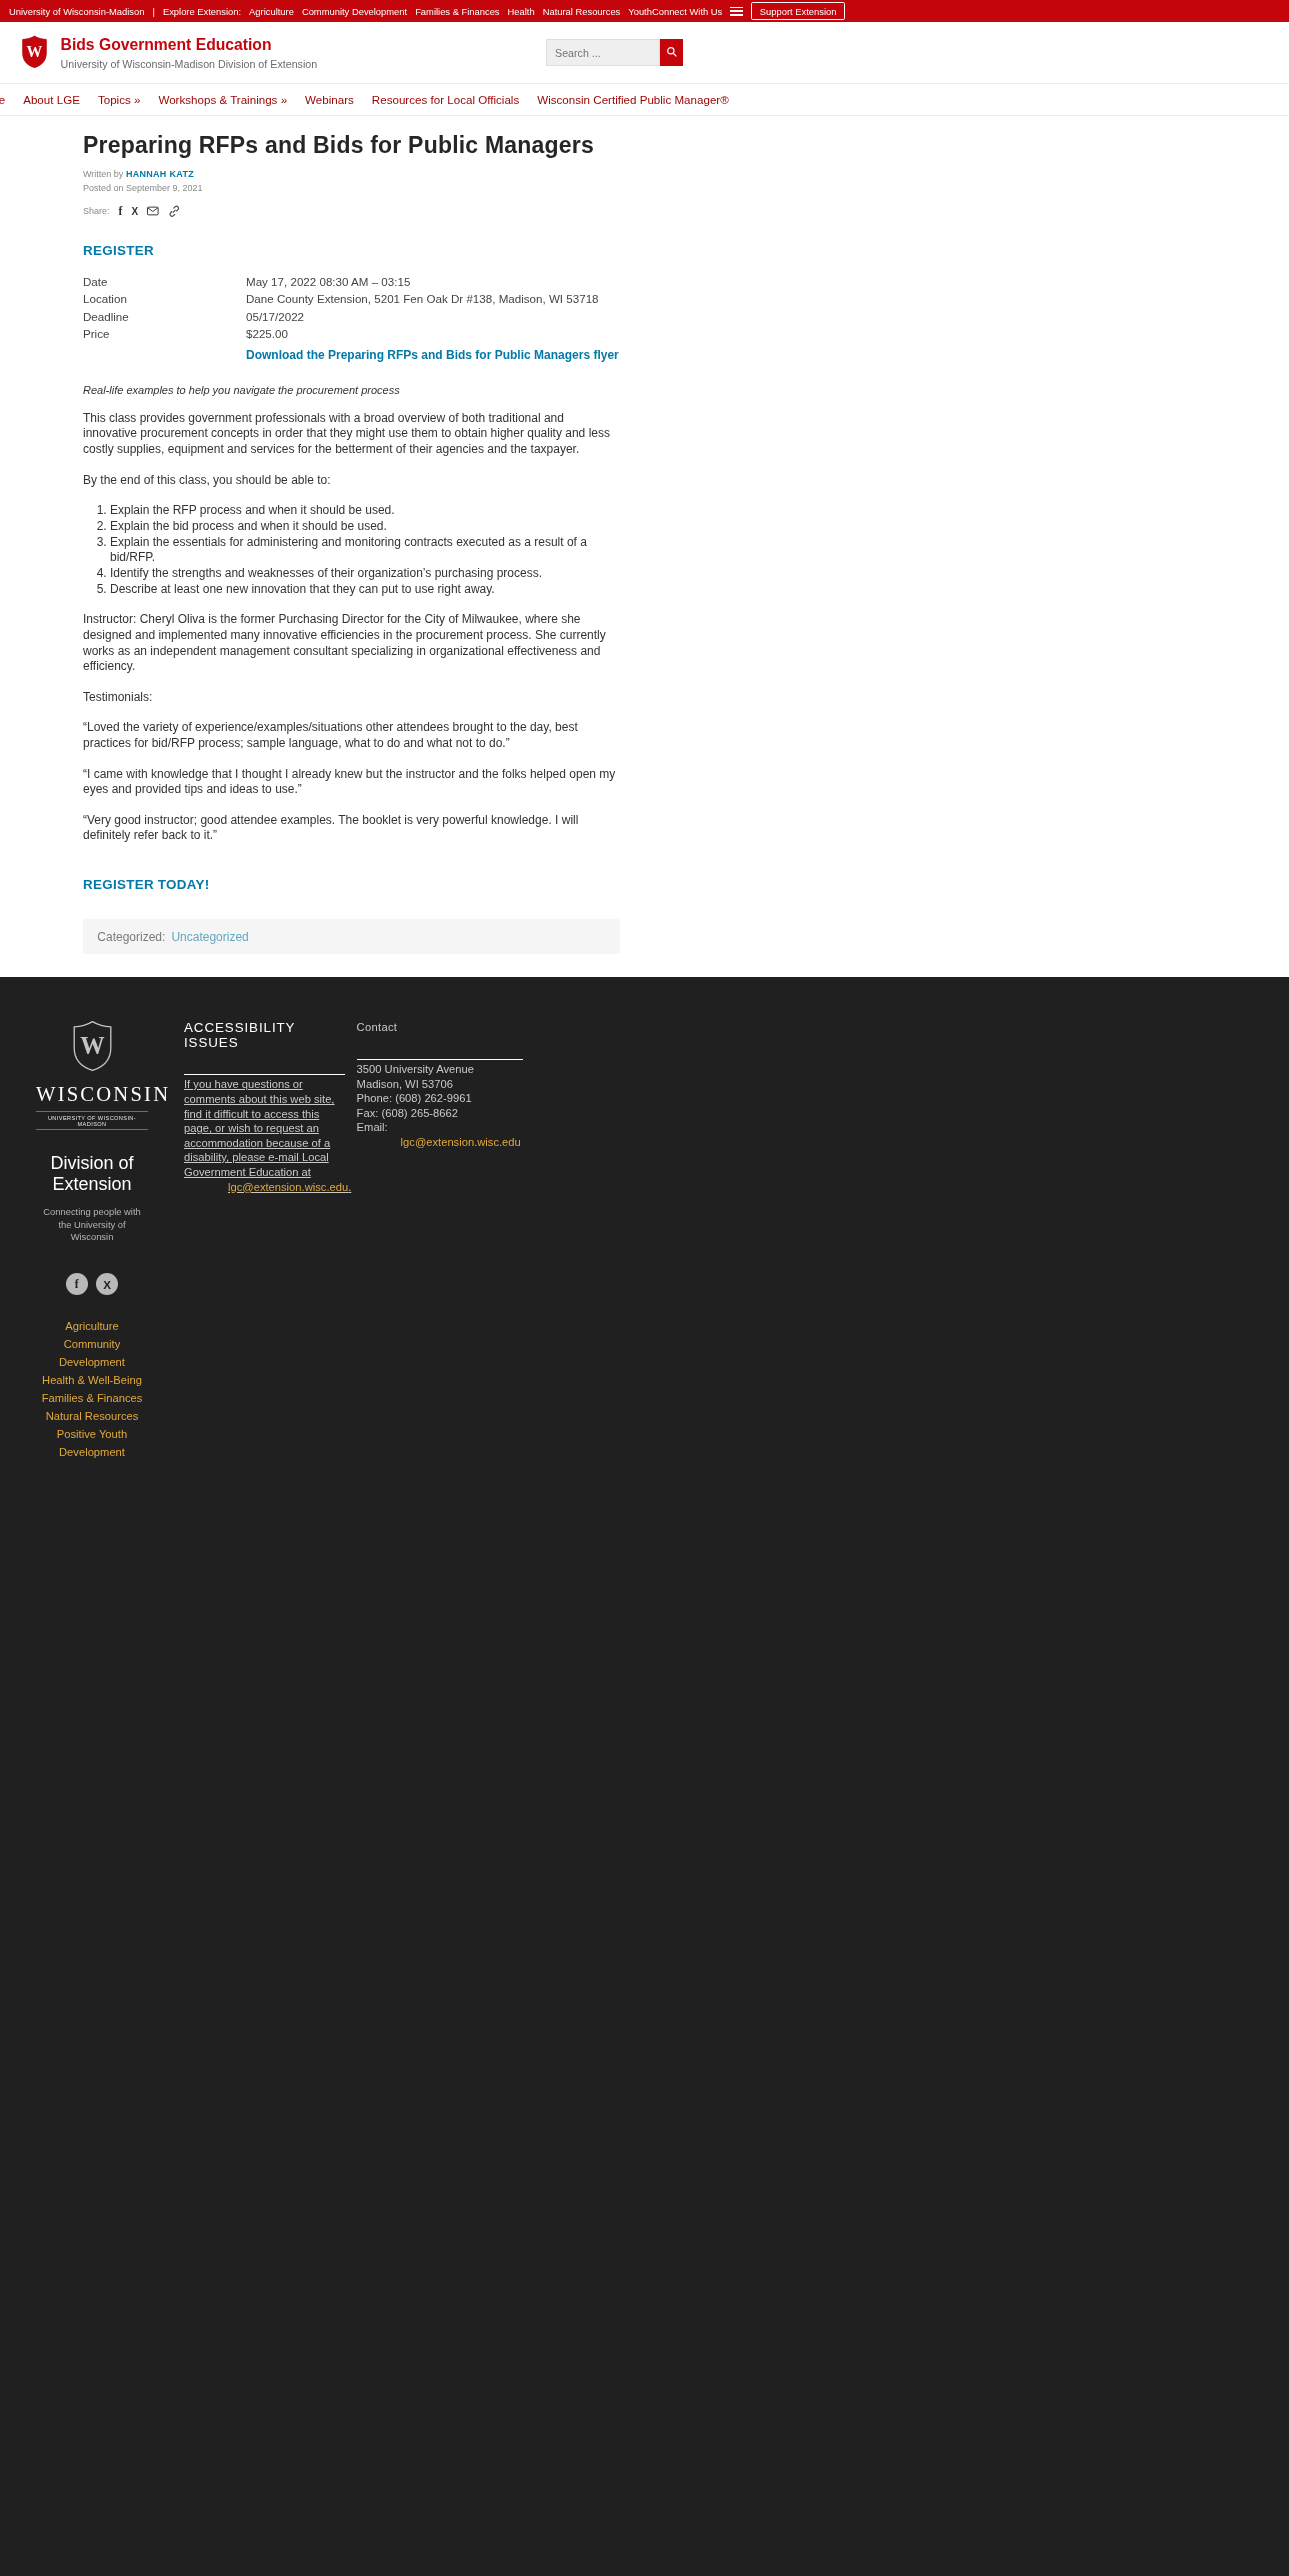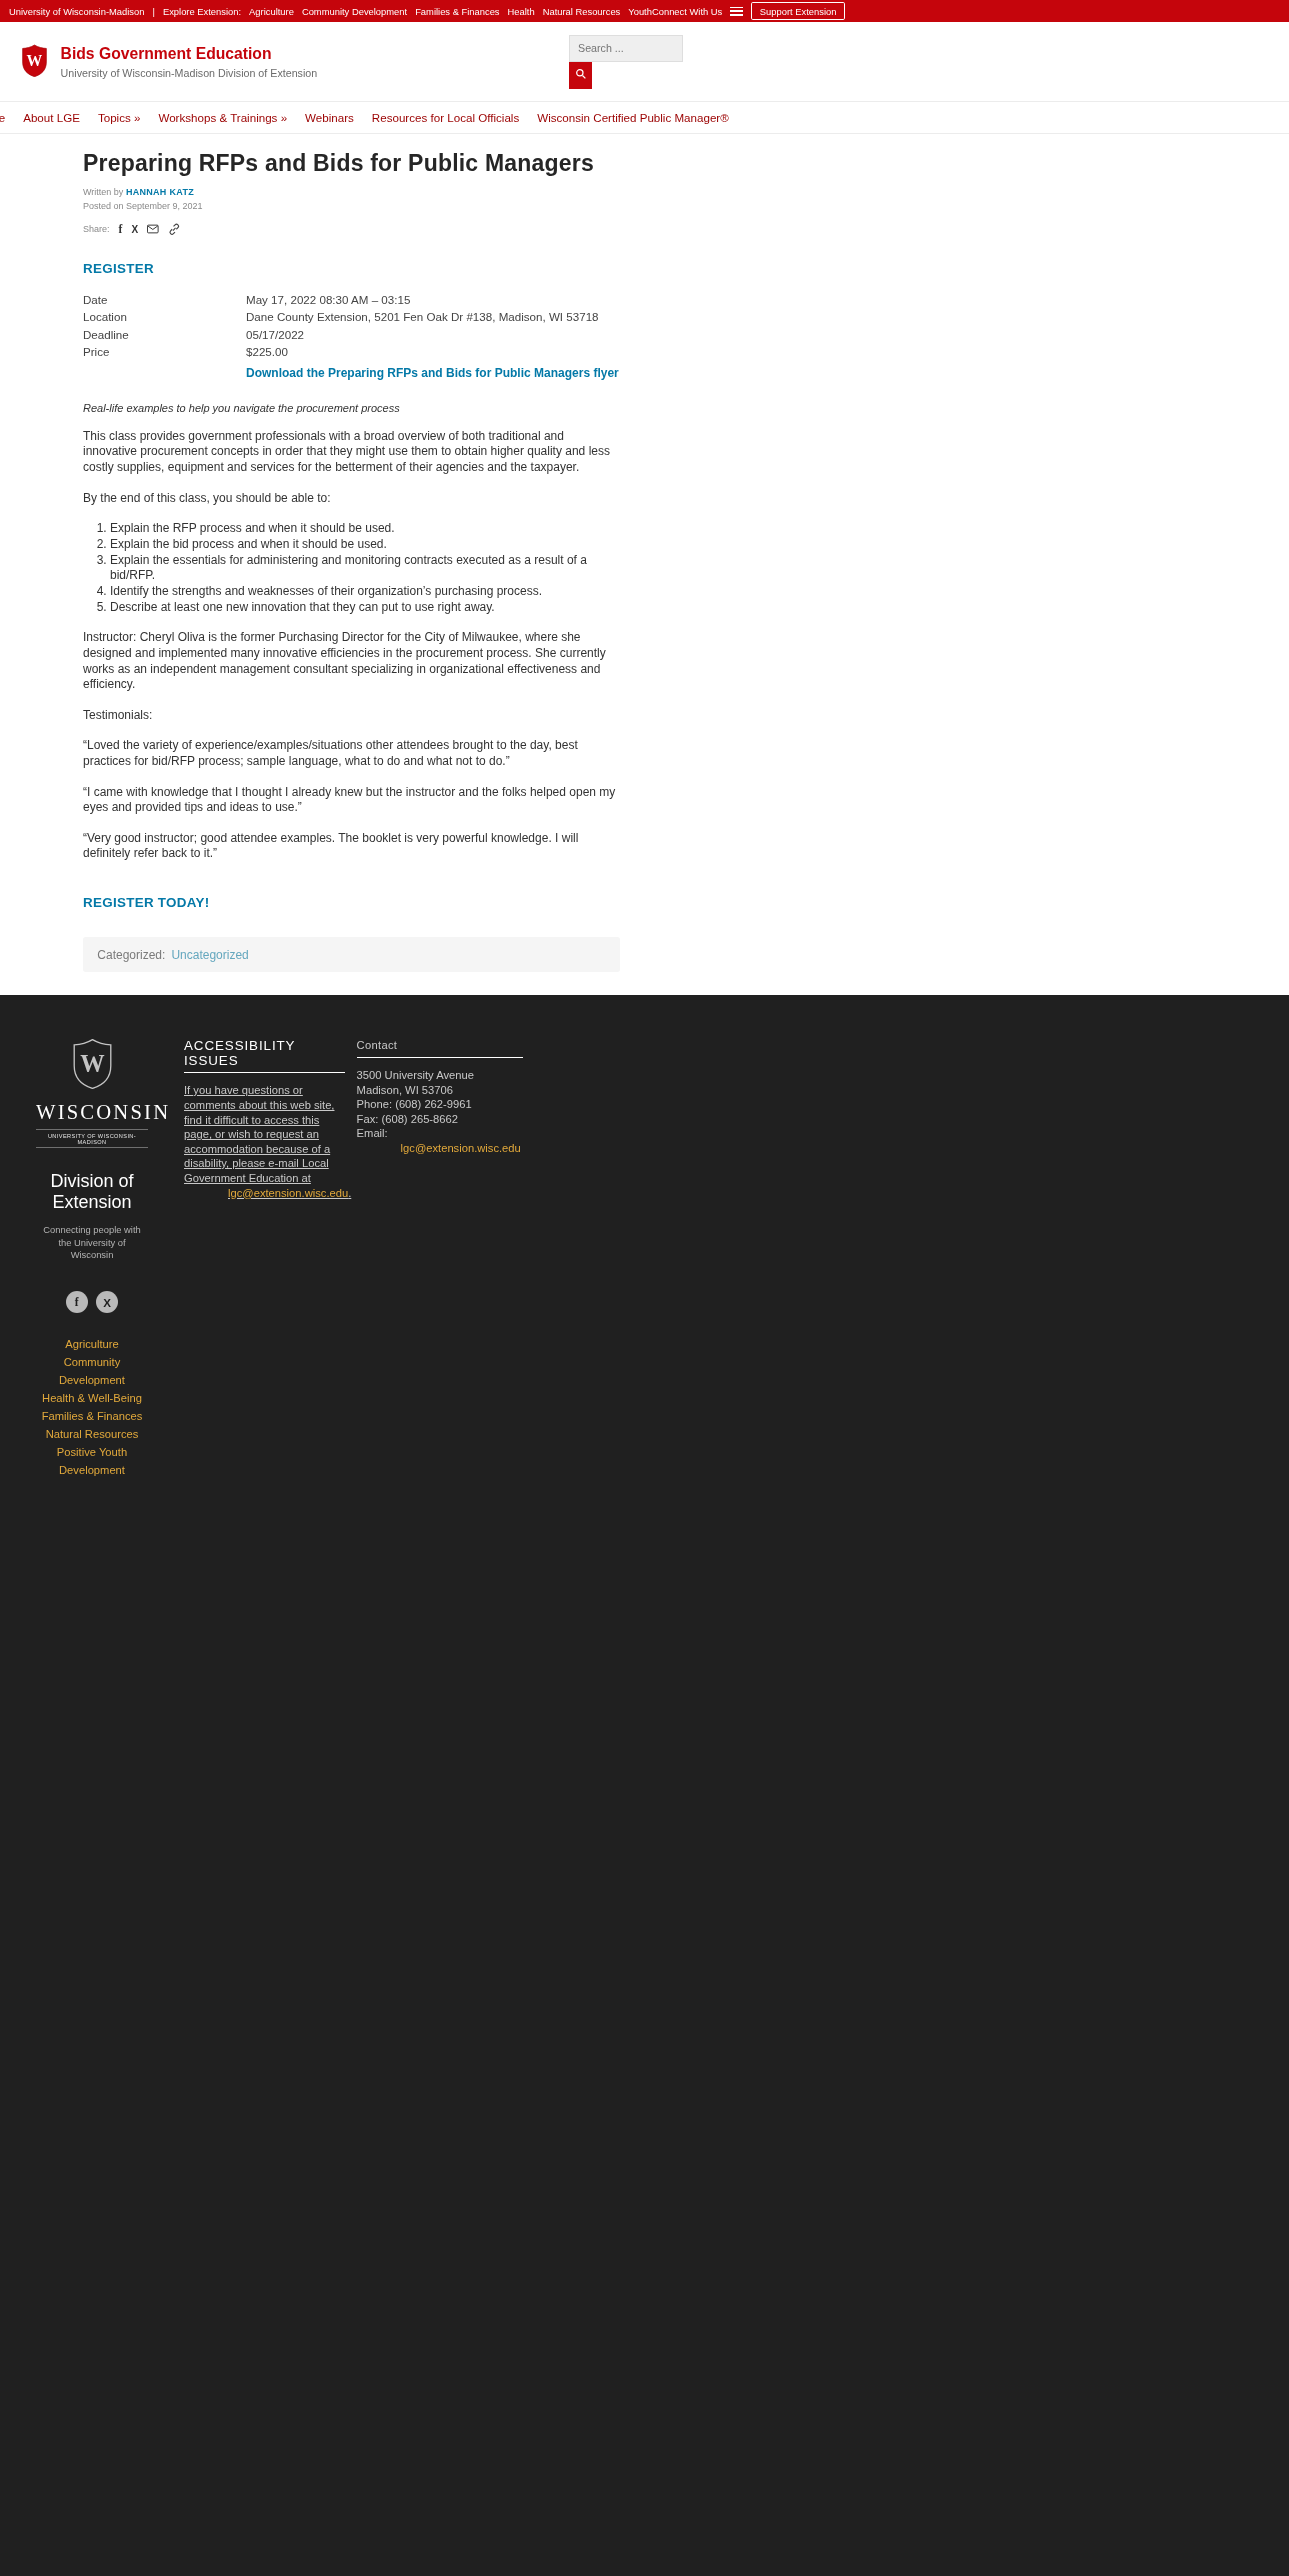--- a/index.html
+++ b/index.html
@@ -17,21 +17,21 @@
   .topbar-right { display: flex; align-items: center; gap: 8px; white-space: nowrap; }
   .support-btn { border: 0.9px solid #fff; padding: 2.7px 8px; border-radius: 1.8px; }
   .hamburger { display: inline-flex; flex-direction: column; gap: 1.8px; }
   .hamburger i { width: 12.5px; height: 1.8px; background: #fff; }
 
   
   .header .container { display: flex; align-items: center; padding: 12.5px 20px 12.5px 20px; }
   .site-ident { margin-left: 11.6px; }
   .site-title { color: #c5050c; font-size: 15.7px; font-weight: 700; display: block; }
   .site-subtitle { color: #6b6b6b; font-size: 10.7px; margin-top: 4.5px; display: block; }
-  .search { margin-left: auto; display: flex; flex-direction: column; }
+  .search { margin-left: auto; display: flex; }
   .search input { width: 114px; height: 27px; border: 0.9px solid #dedede; background: #efefef; padding: 0 8px; font-size: 10.7px; color: #444; font-family: inherit; outline: none; }
   .search button { width: 23px; height: 27px; background: #c5050c; border: none; display: flex; align-items: center; justify-content: center; cursor: pointer; }
 
   
   .nav { border-top: 0.9px solid #ececec; border-bottom: 0.9px solid #ececec; }
   .nav .container { display: flex; justify-content: center; gap: 18px; padding: 9px 0; white-space: nowrap; }
   .nav a { color: #9b0000; font-size: 11.6px; }
 
   
   .article { width: 537px; margin: 16px auto 0; padding-bottom: 23px; }
@@ -63,21 +63,21 @@
   .f-col2 { width: 161px; flex: none; margin-left: 36px; }
   .f-col3 { width: 166px; flex: none; margin-left: 11.6px; }
   .wordmark { color: #fff; font-family: "Liberation Serif", serif; font-size: 20.6px; letter-spacing: 2.2px; margin-top: 9px; }
   .univ-line { color: #e6e6e6; font-size: 5.6px; letter-spacing: 0.4px; margin-top: 4.5px; padding: 2.7px 0; border-top: 0.9px solid #6f6f6f; border-bottom: 0.9px solid #6f6f6f; }
   .division { color: #fff; font-size: 18px; margin-top: 23px; font-weight: 400; }
   .f-tagline { color: #b3b3b3; font-size: 9.4px; line-height: 1.35; margin-top: 10.7px; }
   .socials { display: flex; justify-content: center; gap: 8px; margin-top: 29px; }
   .social-circle { width: 22.4px; height: 22.4px; border-radius: 50%; background: #b9b9b9; color: #1f1f1f; display: flex; align-items: center; justify-content: center; font-size: 11.6px; font-weight: 700; }
   .f-links { margin-top: 21.5px; }
   .f-links a { display: block; color: #e2a93b; font-size: 11.2px; line-height: 18px; }
-  .f-heading { color: #fff; font-size: 13.4px; letter-spacing: 0.9px; padding-bottom: 4px; border-bottom: 0.9px solid #fff; margin-bottom: 10px; font-weight: 400; }
+  .f-heading { color: #fff; font-size: 13.4px; letter-spacing: 0.9px; padding-bottom: 24px; border-bottom: 0.9px solid #fff; margin-bottom: 2px; font-weight: 400; }
   .f-heading.nocaps { letter-spacing: 0.3px; }
   .f-text { color: #c9c9c9; font-size: 11.2px; line-height: 14.6px; text-decoration: underline; }
   .f-text a, .f-contact a { color: #e2a93b; padding-left: 44px; }
   .f-contact div { color: #c9c9c9; font-size: 11.2px; line-height: 14.6px; }
 </style>
 </head>
 <body>
 
 <div class="topbar">
   <div class="container">

